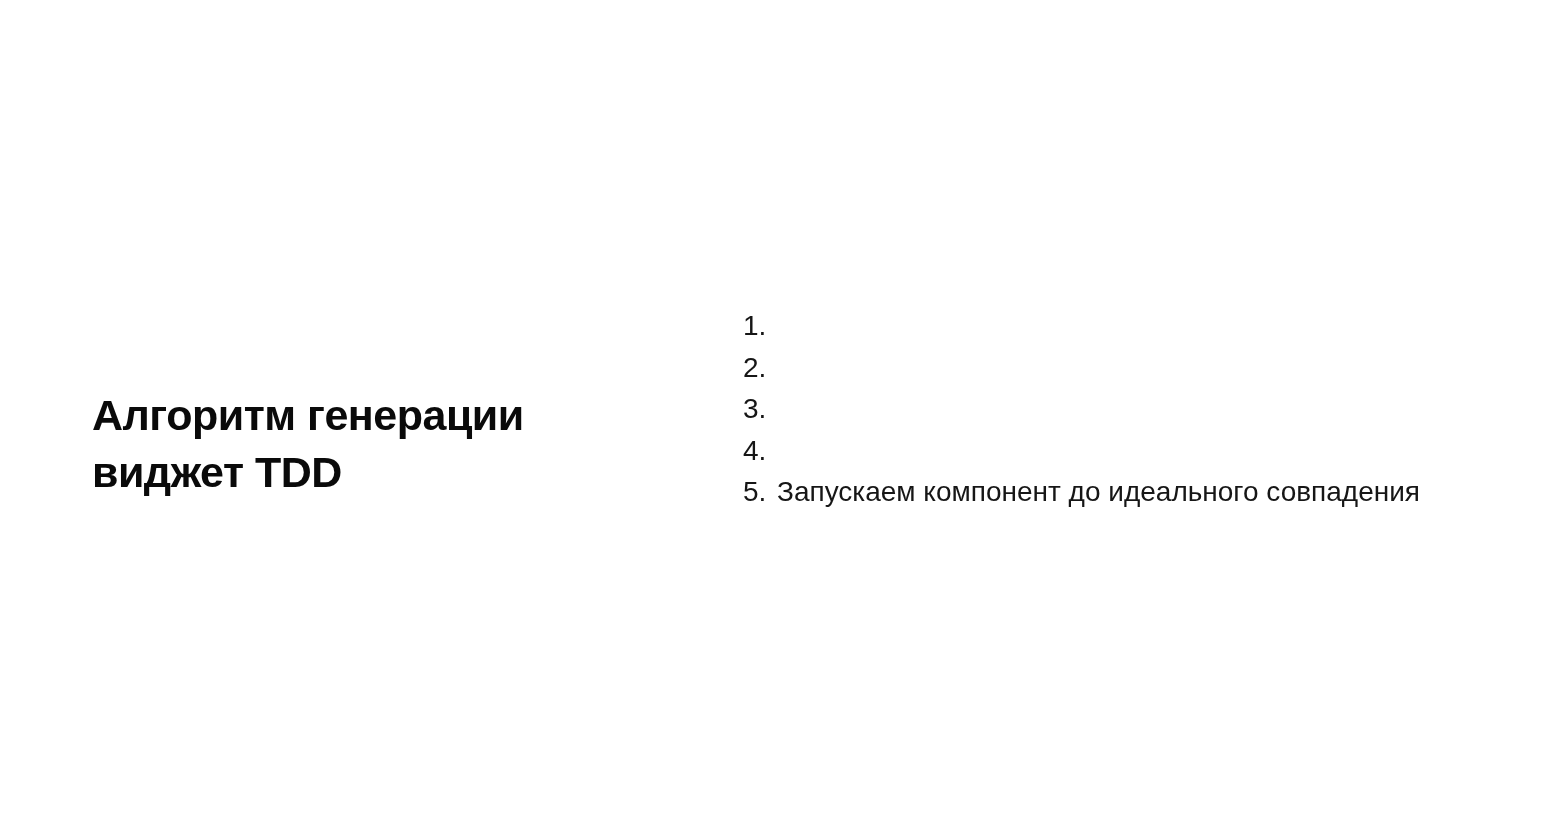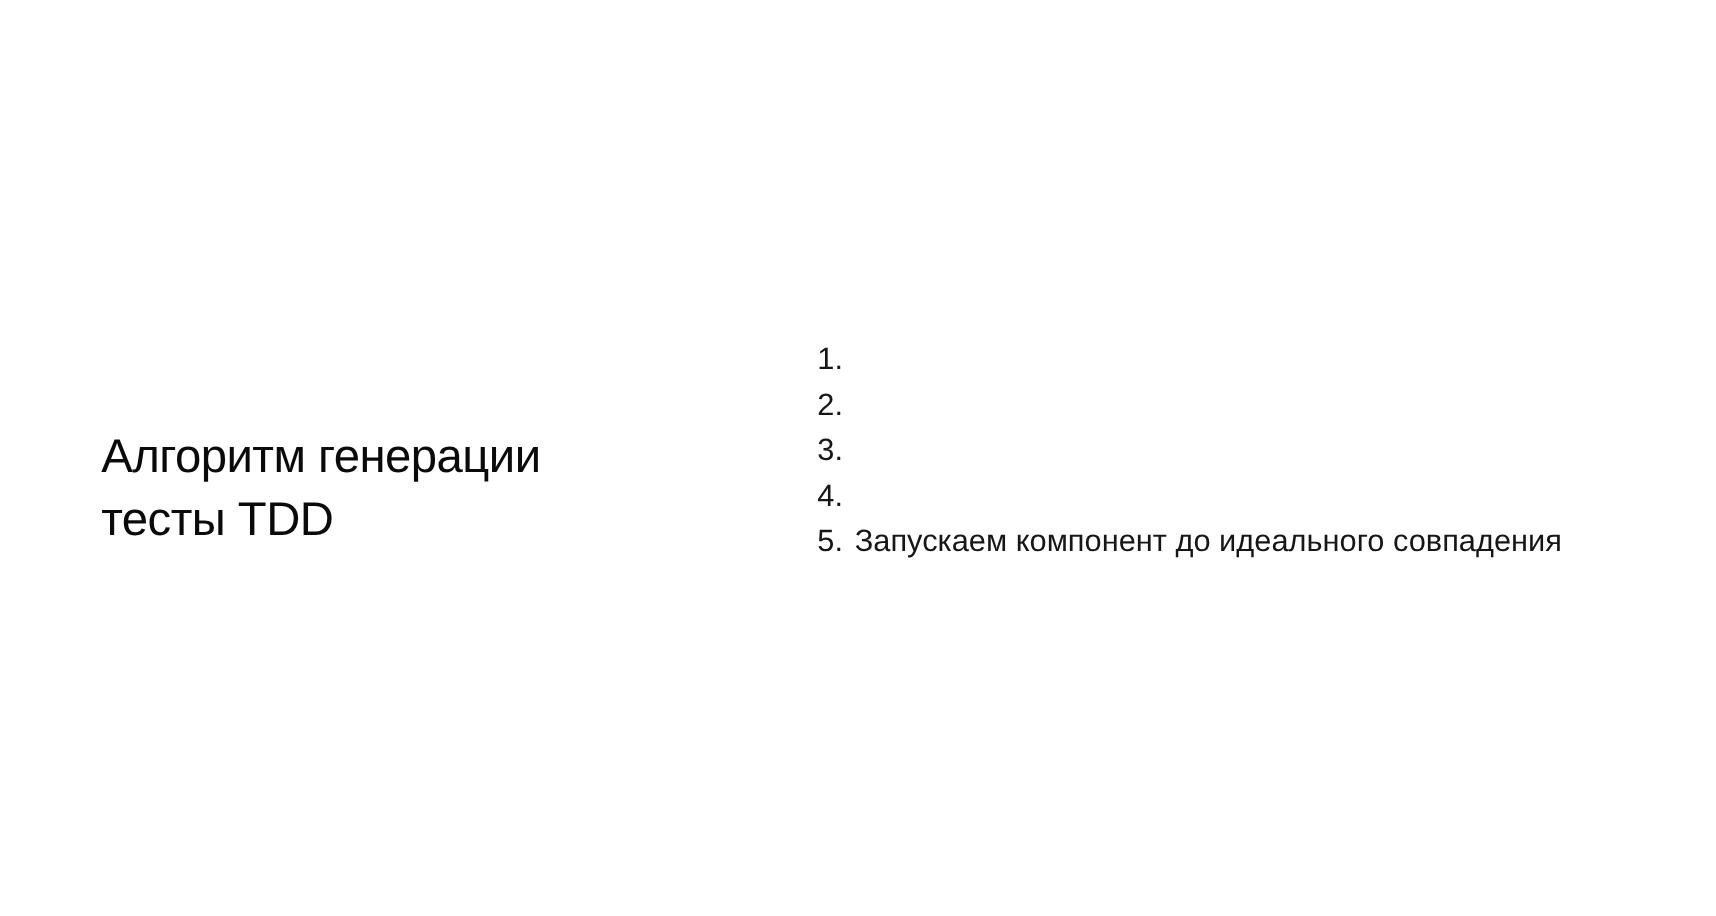--- a/index.html
+++ b/index.html
@@ -19,21 +19,21 @@
     position: absolute;
     inset: 0;
     background: #ffffff;
   }
   .slide-title {
     position: absolute;
     left: 92px;
     top: 358px;
     font-size: 43px;
     line-height: 57px;
-    font-weight: 400;
+    font-weight: 700;
     letter-spacing: -0.5px;
     color: #0a0a0a;
     white-space: nowrap;
   }
   .steps {
     position: absolute;
     left: 743px;
     top: 305px;
     margin: 0;
     padding: 0;
@@ -57,21 +57,21 @@
     display: inline-block;
   }
 </style>
 </head>
 <body>
 
 <div class="slide">
 
   <h1 class="slide-title">
     <span>Алгоритм генерации</span><br>
-    <span>тесты TDD</span>
+    <span>виджет TDD</span>
   </h1>
 
   <ol class="steps">
     <li class="step-row">
       <span class="step-num">1.</span>
     </li>
     <li class="step-row">
       <span class="step-num">2.</span>
     </li>
     <li class="step-row">

